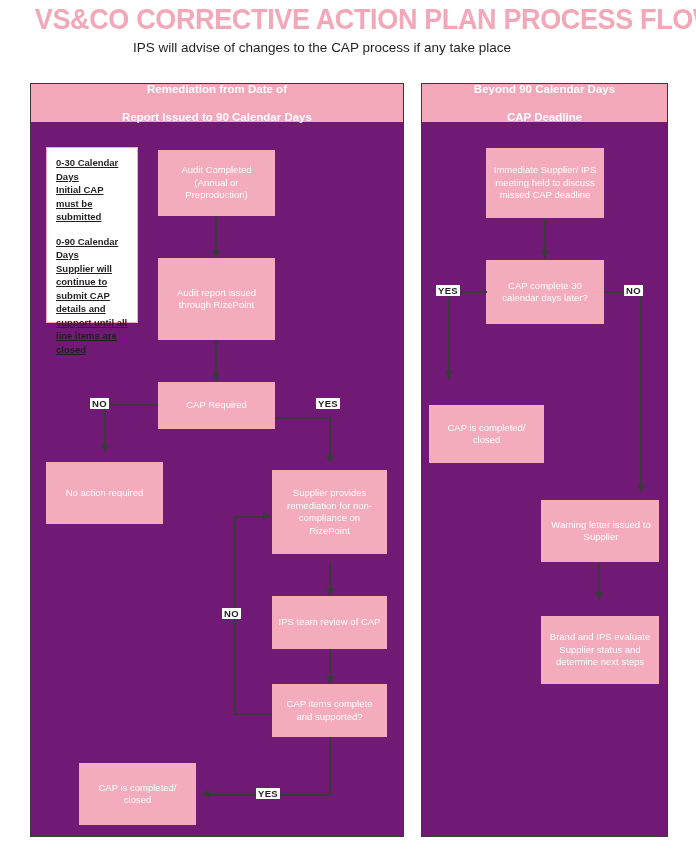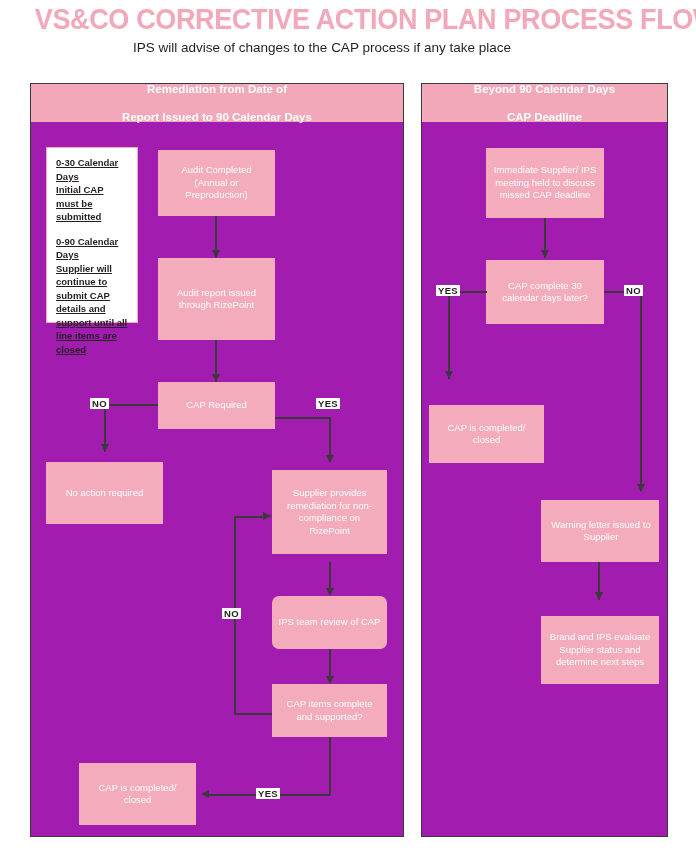--- a/index.html
+++ b/index.html
@@ -32,21 +32,21 @@
     font-size:13.5px;
     font-weight:500;
     line-height:16px;
     white-space:nowrap;
   }
 
   
   .panel{
     position:absolute;
     border:1.5px solid #3a3a3a;
-    background:#a21caf;
+    background:#701a75;
     box-sizing:border-box;
     padding-left:17px;
   }
   #panel-left{left:30px;top:83px;width:374px;height:754px;}
   #panel-right{left:421px;top:83px;width:247px;height:754px;}
 
   .panel-header{
     position:absolute;left:0;top:0;right:0;
     height:38px;
     background:#F2A8B8;
@@ -172,21 +172,21 @@
 
   <div class="hline" style="left:275px;top:417px;width:55px;"></div>
   <div class="vline" style="left:329px;top:417px;height:45px;"></div>
   <div class="arrow-d" style="left:325.5px;top:455px;"></div>
   <div class="elabel" style="left:316px;top:398px;">YES</div>
 
   <div class="node" style="left:272px;top:470px;width:115px;height:84px;">Supplier provides remediation for non-compliance on RizePoint</div>
   <div class="vline" style="left:329px;top:562px;height:32px;"></div>
   <div class="arrow-d" style="left:325.5px;top:588px;"></div>
 
-  <div class="node" style="left:272px;top:596px;width:115px;height:53px;border-radius:7px;">IPS team review of CAP</div>
+  <div class="node" style="left:272px;top:596px;width:115px;height:53px;">IPS team review of CAP</div>
   <div class="vline" style="left:329px;top:649px;height:33px;"></div>
   <div class="arrow-d" style="left:325.5px;top:676px;"></div>
 
   <div class="node" style="left:272px;top:684px;width:115px;height:53px;">CAP items complete and supported?</div>
 
   <div class="hline" style="left:234px;top:713px;width:38px;"></div>
   <div class="vline" style="left:234px;top:516px;height:198px;"></div>
   <div class="hline" style="left:234px;top:516px;width:31px;"></div>
   <div class="arrow-r" style="left:263px;top:512px;"></div>
   <div class="elabel" style="left:222px;top:608px;">NO</div>

